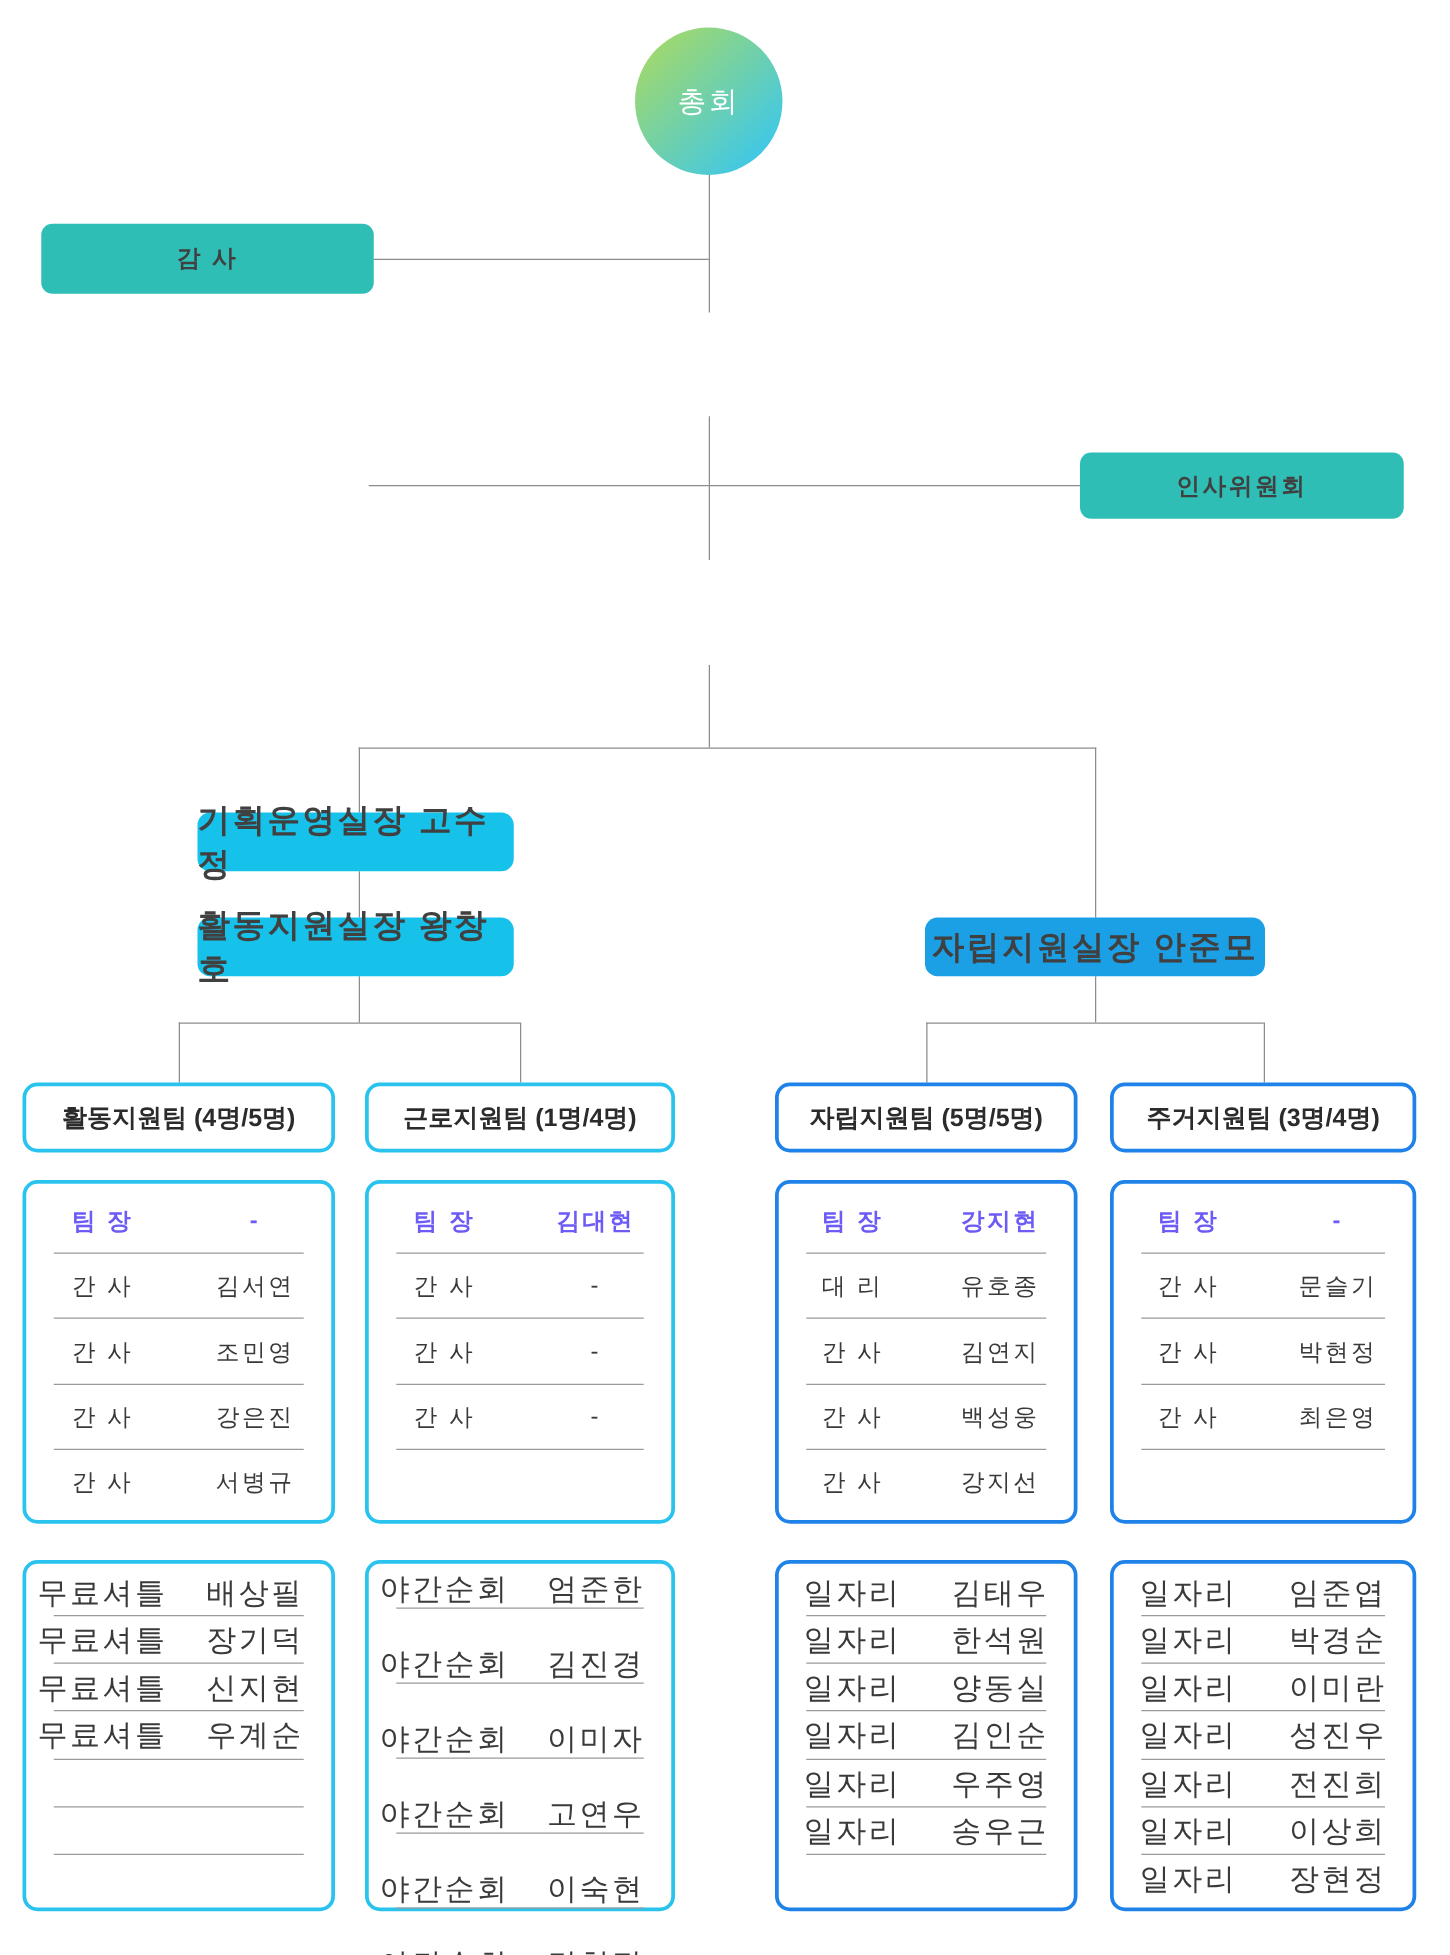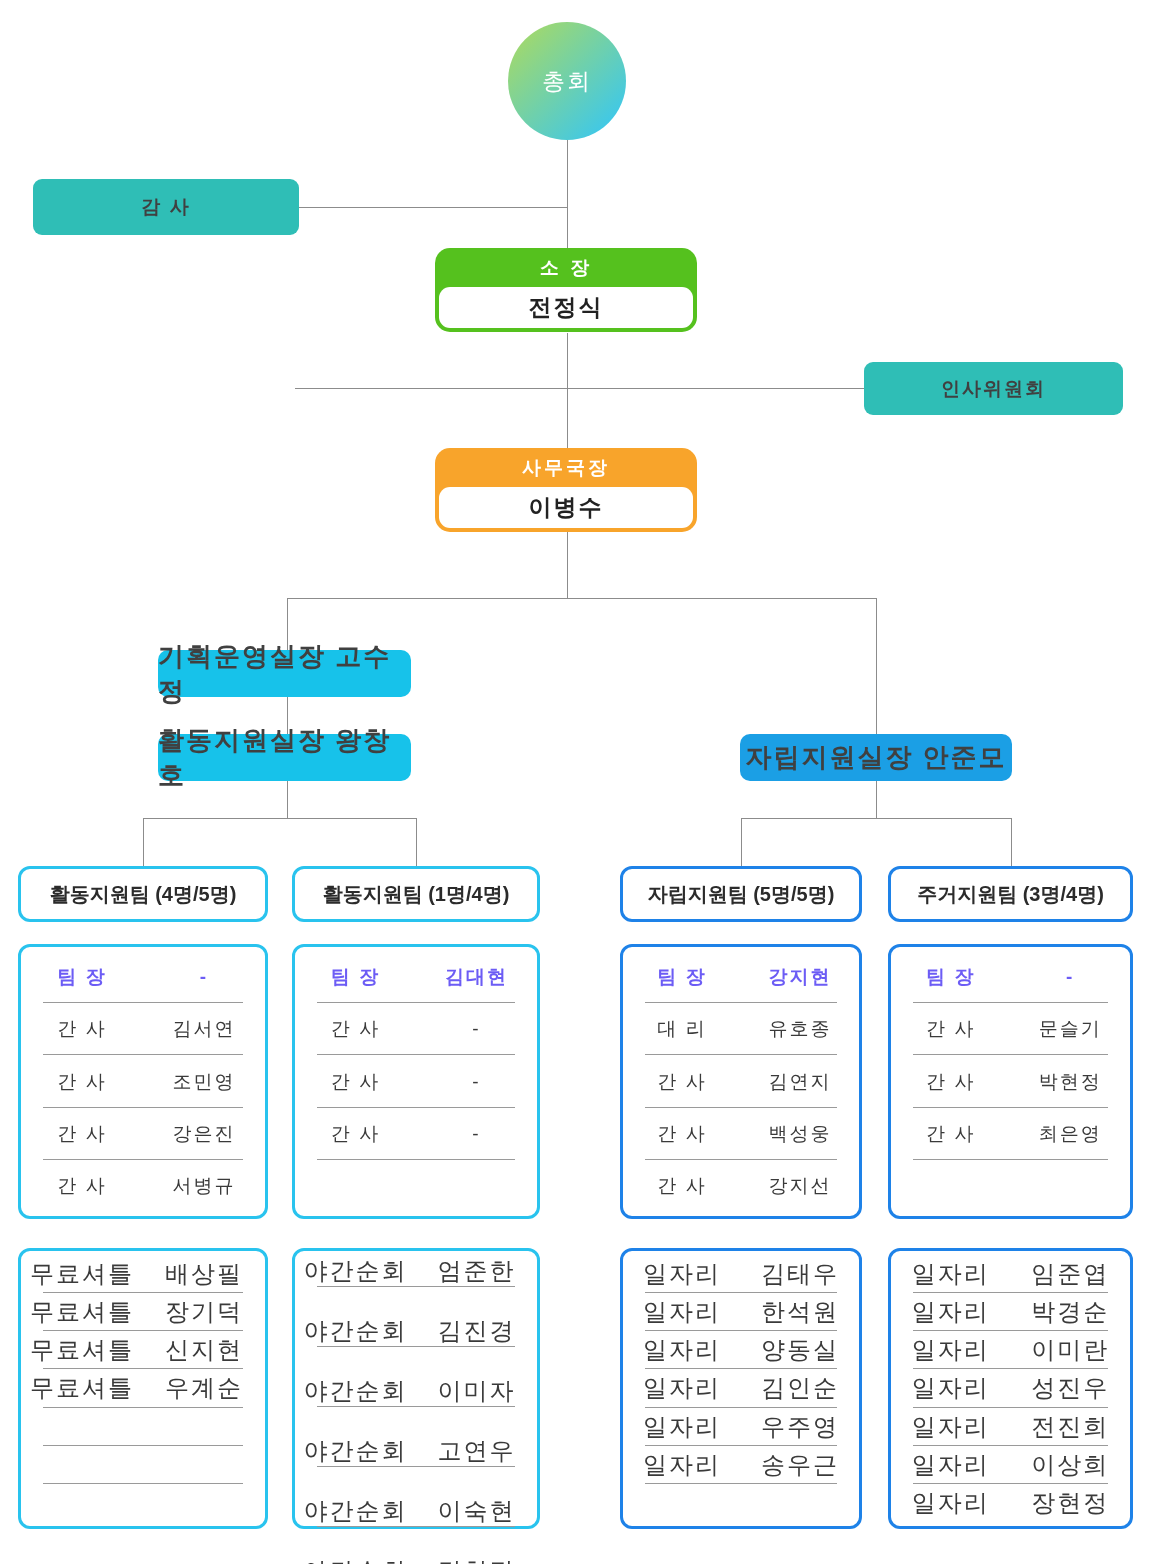--- a/index.html
+++ b/index.html
@@ -70,31 +70,23 @@
   <div class="ln v" style="left:876px;top:598px;height:136px;"></div>
   <div class="ln v" style="left:876px;top:781px;height:37px;"></div>
   <div class="ln h" style="top:818px;left:741px;width:270px;"></div>
   <div class="ln v" style="left:741px;top:818px;height:48px;"></div>
   <div class="ln v" style="left:1011px;top:818px;height:48px;"></div>
 
   <div class="root-circle">총회</div>
 
   <div class="pill teal" style="left:33px;top:179px;width:266px;height:56px;">감 사</div>
 
-  <div class="titled green" style="left:435px;top:248px;width:262px;height:84px;">
-    <div class="t-head">소 장</div>
-    <div class="t-body">전정식</div>
-  </div>
 
   <div class="pill teal" style="left:864px;top:362px;width:259px;height:53px;">인사위원회</div>
 
-  <div class="titled orange" style="left:435px;top:448px;width:262px;height:84px;">
-    <div class="t-head">사무국장</div>
-    <div class="t-body">이병수</div>
-  </div>
 
   <div class="pill cyan mgr" style="left:158px;top:650px;width:253px;height:47px;">기획운영실장  고수정</div>
   <div class="pill cyan mgr" style="left:158px;top:734px;width:253px;height:47px;">활동지원실장  왕창호</div>
   <div class="pill blue mgr" style="left:740px;top:734px;width:272px;height:47px;">자립지원실장  안준모</div>
 
   <div id="teams">
       <div class="team-header acc-cyan" style="left: 18px; width: 250px;">활동지원팀 (4명/5명)</div>
       <div class="team-table staff acc-cyan" style="left: 18px; width: 250px;">
         <div class="row hl">
           <span class="role">팀 장</span>
@@ -140,21 +132,21 @@
         </div>
         <div class="row">
           <span class="role"></span>
           <span class="name"></span>
         </div>
         <div class="row">
           <span class="role"></span>
           <span class="name"></span>
         </div>
       </div>
-      <div class="team-header acc-cyan" style="left: 292px; width: 248px;">활동지원팀 (1명/4명)</div>
+      <div class="team-header acc-cyan" style="left: 292px; width: 248px;">근로지원팀 (1명/4명)</div>
       <div class="team-table staff acc-cyan" style="left: 292px; width: 248px;">
         <div class="row hl">
           <span class="role">팀 장</span>
           <span class="name">김대현</span>
         </div>
         <div class="row">
           <span class="role">간 사</span>
           <span class="name">-</span>
         </div>
         <div class="row">

